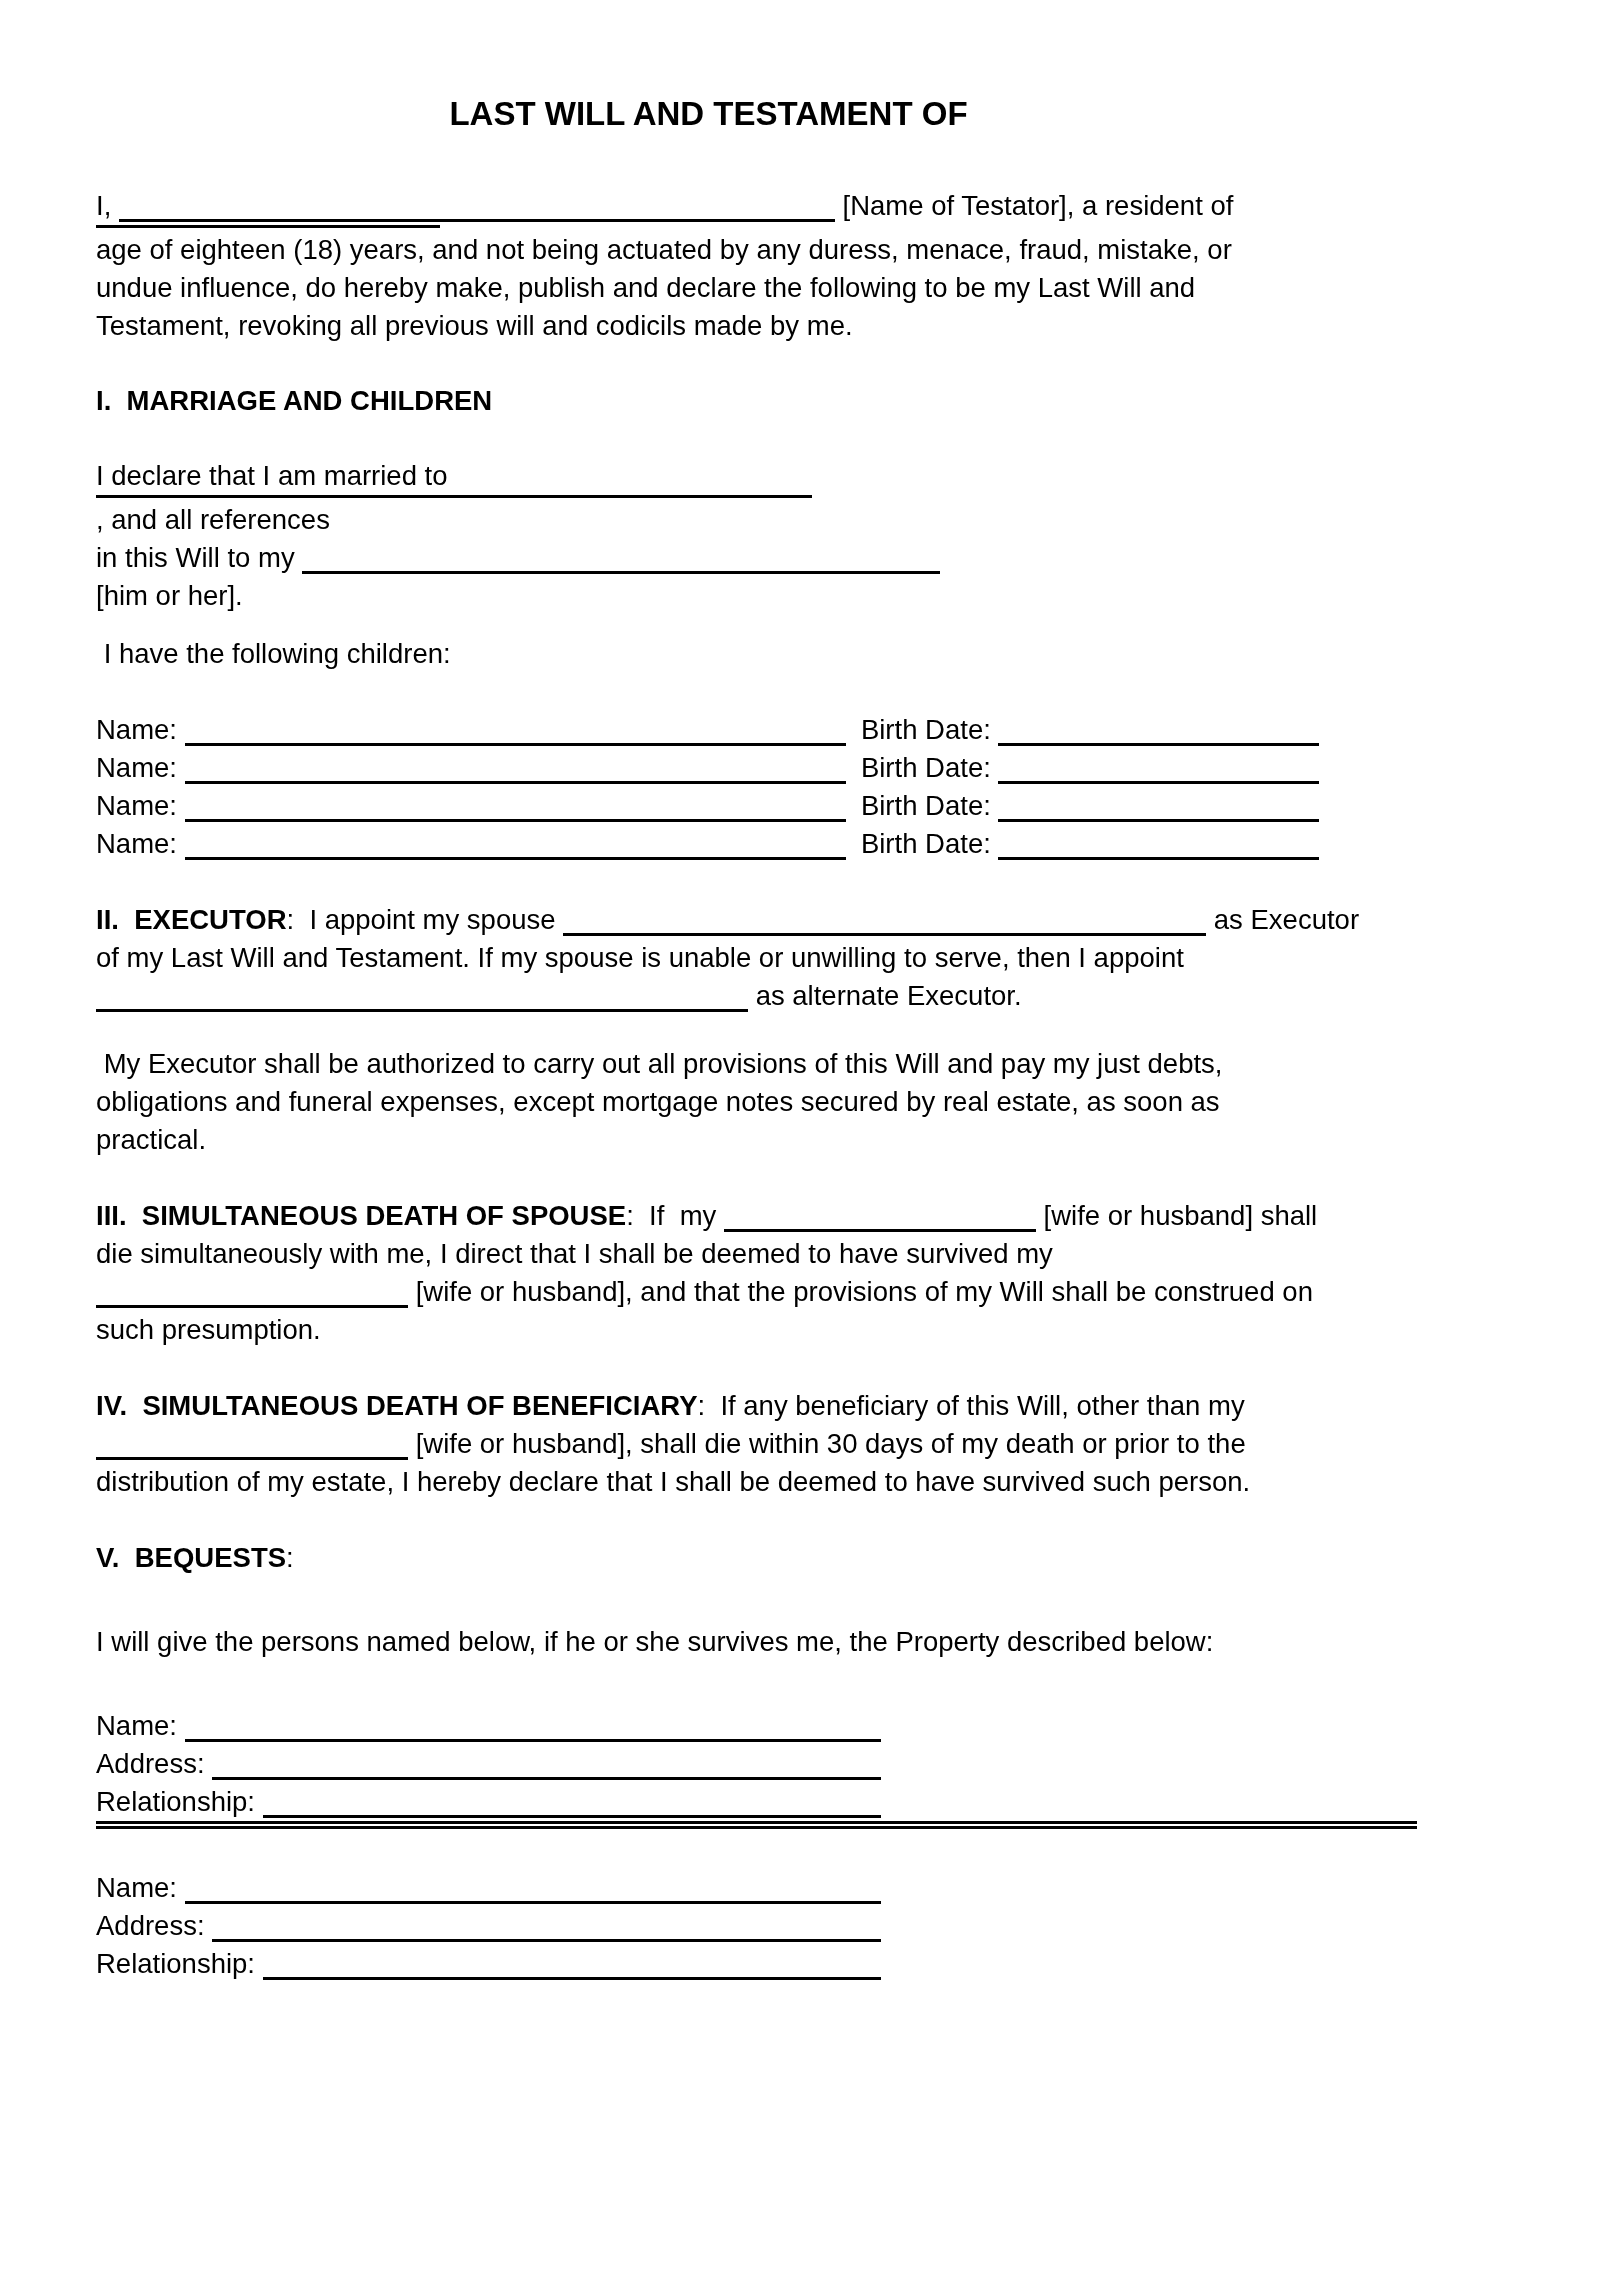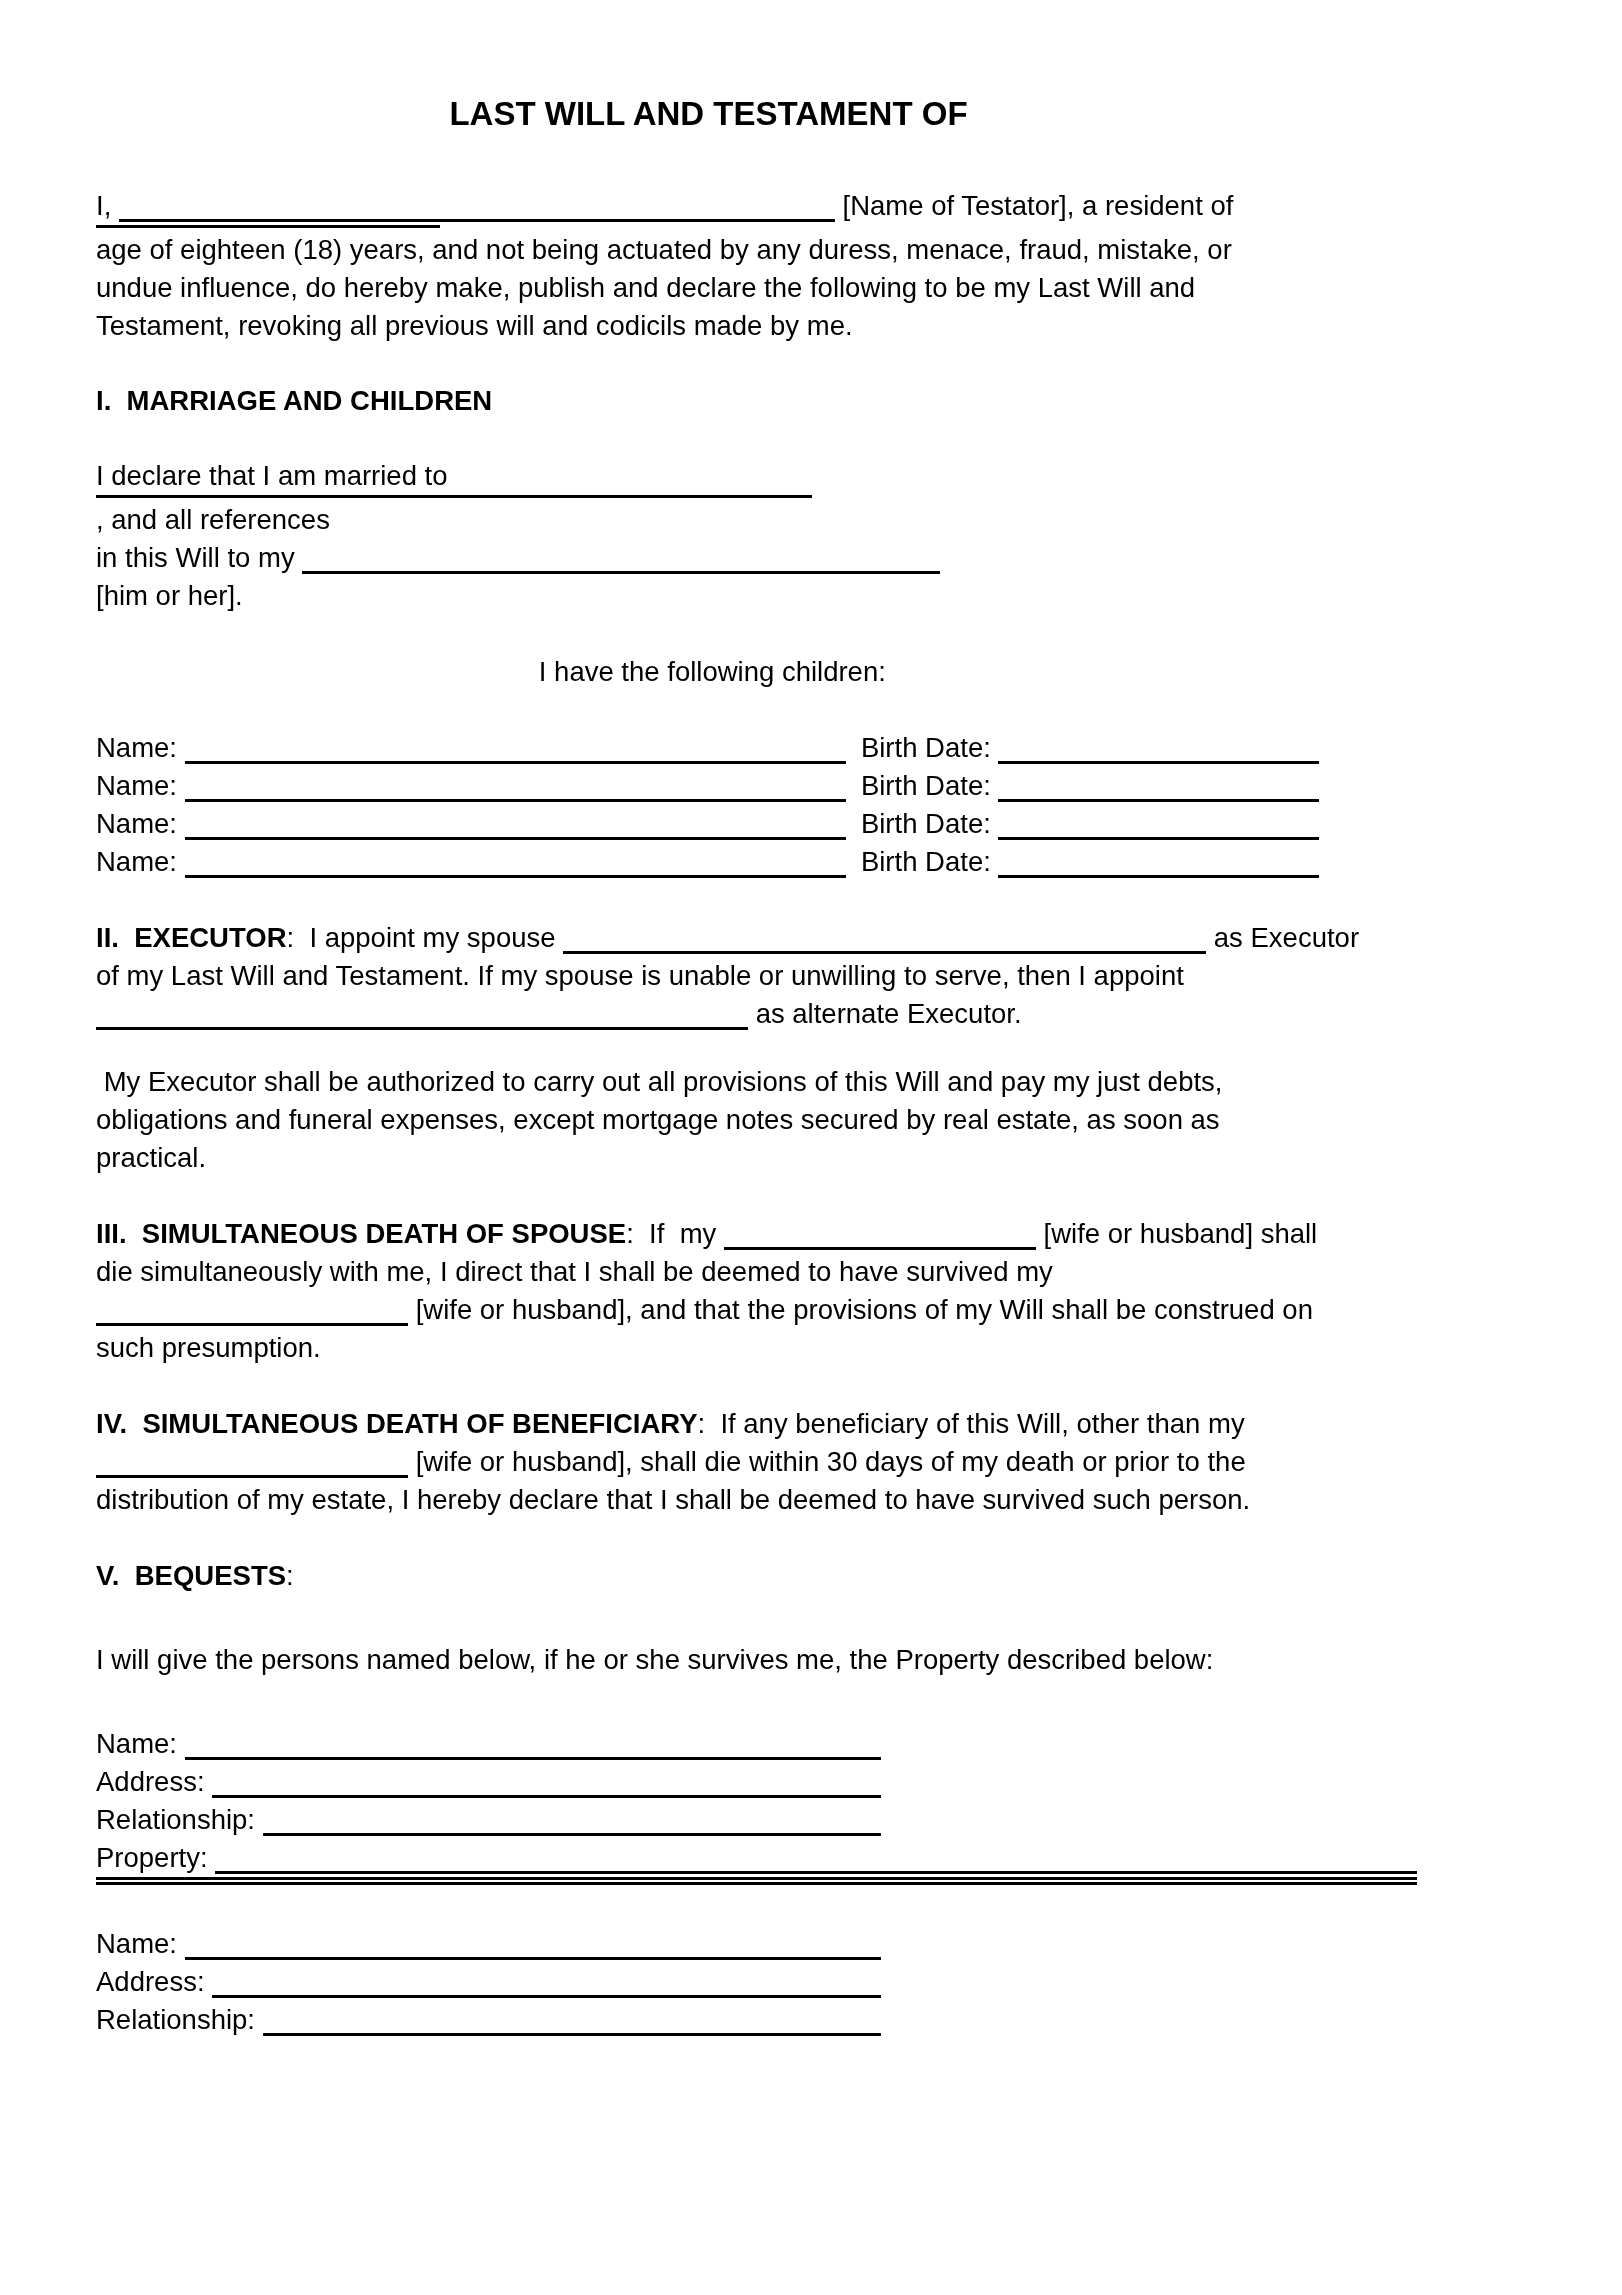--- a/index.html
+++ b/index.html
@@ -62,21 +62,21 @@
         </div>
         <div>
           <div class="line" style="margin-top: 37px;"><span class="t b">I.  MARRIAGE AND CHILDREN</span></div>
         </div>
         <div>
           <div class="line" style="margin-top: 37px; flex-direction: column;"><span class="t">I declare that I am married to </span><span class="blank" style="width: 716px;"></span><span class="t">, and all references</span></div>
           <div class="line"><span class="t">in this Will to my </span><span class="blank" style="width: 317px;"></span><span class="blank" style="width: 321px;"></span></div>
           <div class="line"><span class="t">[him or her].</span></div>
         </div>
         <div>
-          <div class="line" style="margin-top: 38px; justify-content: center;"><span class="t"> I have the following children:</span></div>
+          <div class="line" style="margin-top: 20px;"><span class="t"> I have the following children:</span></div>
         </div>
         <div>
           <div class="line" style="margin-top: 38px;"><span class="t">Name: </span><span class="blank" style="width: 661px;"></span><span class="t">  Birth Date: </span><span class="blank" style="width: 321px;"></span></div>
           <div class="line"><span class="t">Name: </span><span class="blank" style="width: 661px;"></span><span class="t">  Birth Date: </span><span class="blank" style="width: 321px;"></span></div>
           <div class="line"><span class="t">Name: </span><span class="blank" style="width: 661px;"></span><span class="t">  Birth Date: </span><span class="blank" style="width: 321px;"></span></div>
           <div class="line"><span class="t">Name: </span><span class="blank" style="width: 661px;"></span><span class="t">  Birth Date: </span><span class="blank" style="width: 321px;"></span></div>
         </div>
         <div>
           <div class="line" style="margin-top: 38px;"><span class="t b">II.  EXECUTOR</span><span class="t">:  I appoint my spouse </span><span class="blank" style="width: 643px;"></span><span class="t"> as Executor</span></div>
           <div class="line"><span class="t">of my Last Will and Testament. If my spouse is unable or unwilling to serve, then I appoint</span></div>
@@ -101,21 +101,20 @@
         <div>
           <div class="line" style="margin-top: 38px;"><span class="t b">V.  BEQUESTS</span><span class="t">:</span></div>
         </div>
         <div>
           <div class="line" style="margin-top: 46px;"><span class="t">I will give the persons named below, if he or she survives me, the Property described below:</span></div>
         </div>
         <div>
           <div class="line" style="margin-top: 46px; width: 785px;"><span class="t">Name: </span><span class="blank fill"></span></div>
           <div class="line" style="width: 785px;"><span class="t">Address: </span><span class="blank fill"></span></div>
           <div class="line" style="width: 785px;"><span class="t">Relationship: </span><span class="blank fill"></span></div>
-          <div class="line" style="width: 1387px;"><span class="t">Property: </span><span class="blank fill"></span></div>
           <div class="line" style="width: 1387px;"><span class="blank fill"></span></div>
           <div class="line" style="width: 1387px;"><span class="blank fill"></span></div>
         </div>
         <div>
           <div class="line" style="margin-top: 37px; width: 785px;"><span class="t">Name: </span><span class="blank fill"></span></div>
           <div class="line" style="width: 785px;"><span class="t">Address: </span><span class="blank fill"></span></div>
           <div class="line" style="width: 785px;"><span class="t">Relationship: </span><span class="blank fill"></span></div>
         </div>
       </div>
   </div>

